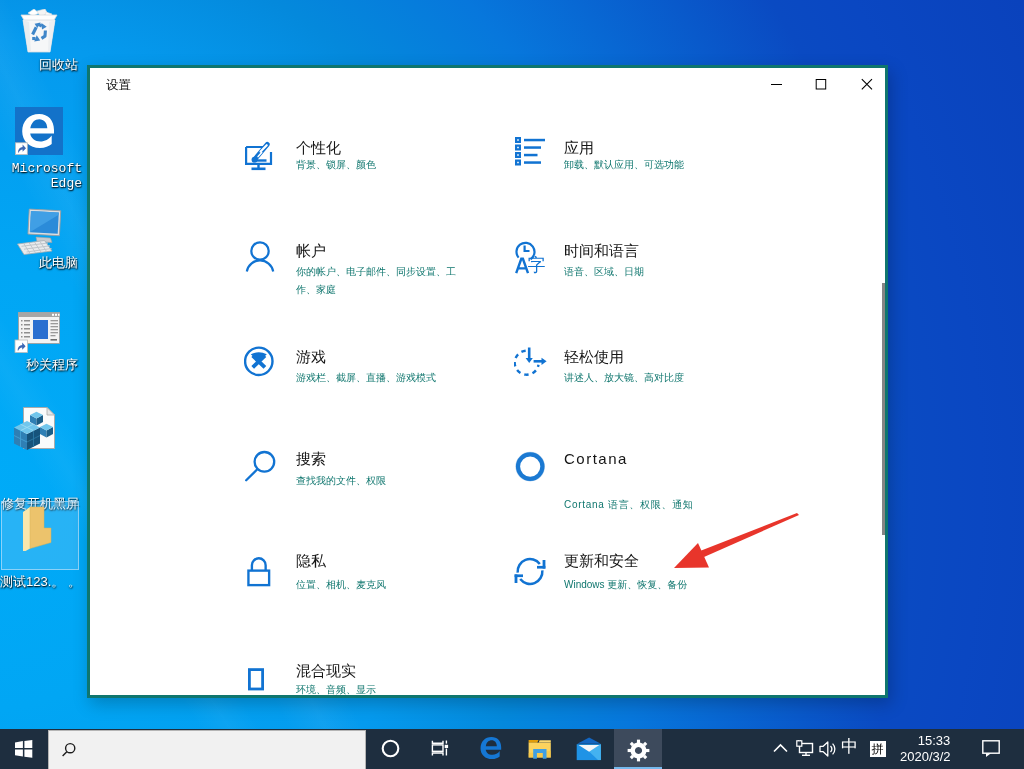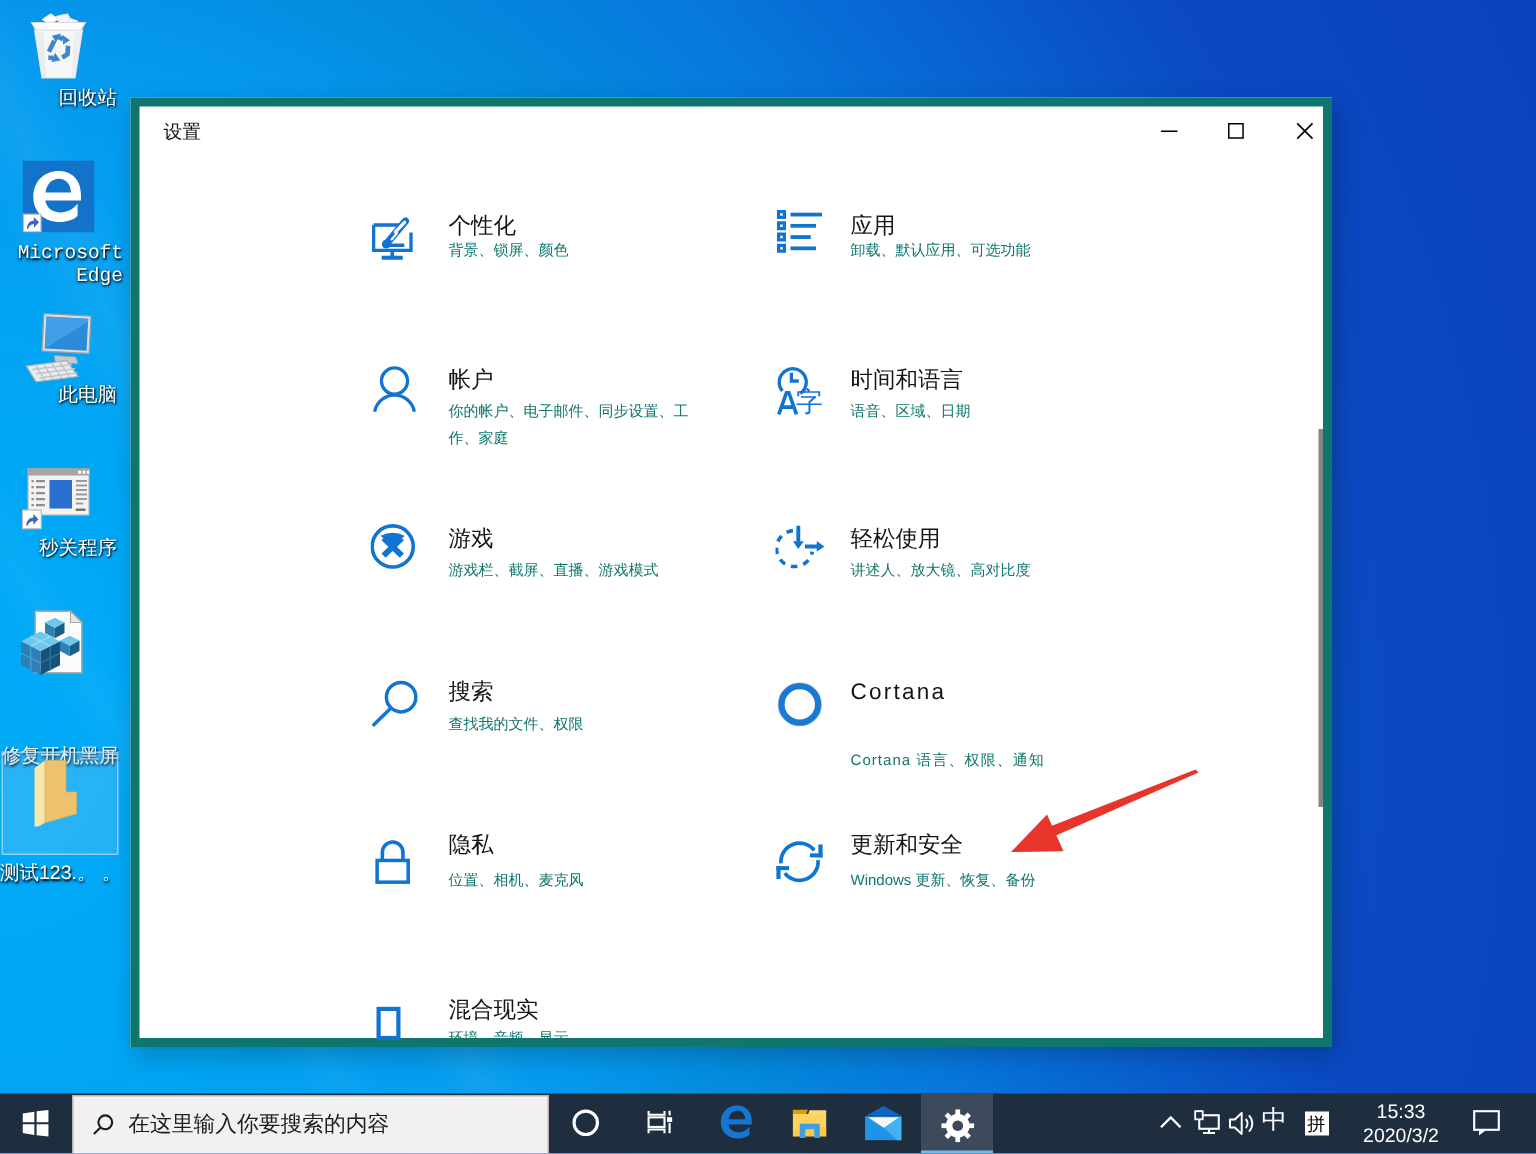--- a/index.html
+++ b/index.html
@@ -6,21 +6,21 @@
   html,body { width:1024px; height:769px; overflow:hidden; }
   body { font-family:"Liberation Sans", sans-serif; position:relative;
     background: radial-gradient(circle 1150px at -20px 490px, #00abf8 0px, #01a6f4 220px, #059aee 450px, #0489dc 570px, #0777dc 690px, #0a4ac2 930px, #0a47c2 1000px, #0a42bc 1150px);
   }
   .abs { position:absolute; }
   
   .dlabel { position:absolute; color:#fff; font-size:13px; line-height:14.5px; text-align:right;
     text-shadow: 0 1px 2px rgba(0,0,0,.85), 1px 1px 1px rgba(0,0,0,.6); white-space:nowrap; }
   
   #win { position:absolute; left:87px; top:65px; width:801px; height:633px;
-    background:#fff; border:6px solid #0f766e; box-shadow: 3px 6px 16px rgba(0,0,0,.22); }
+    background:#fff; border:3px solid #0f766e; box-shadow: 3px 6px 16px rgba(0,0,0,.22); }
   #win .title { position:absolute; left:16px; top:9px; font-size:12.5px; color:#111; }
   .tile-t { position:absolute; font-size:15px; line-height:20px; color:#151515; }
   .tile-s { position:absolute; font-size:10px; line-height:18px; color:#0f766e; }
   #scrollbar { position:absolute; right:0.5px; top:215px; width:2.2px; height:252px; background:#858585; }
   
   #taskbar { position:absolute; left:0; top:729px; width:1024px; height:40px; background:#1e2e3f; }
   #searchbox { position:absolute; left:47.5px; top:0.5px; width:318px; height:39.5px; background:#f1f1f1; border:1px solid #b5b5b5; border-bottom:none; display:flex; align-items:center; }
   #searchbox span { color:#1c1c1c; font-size:14.5px; margin-left:9px; }
   .tray-txt { color:#fff; }
 </style>
@@ -272,21 +272,20 @@
     <polygon points="9.4,0.9 17.3,0 17.3,8.1 9.4,8.1" fill="#fff"></polygon>
     <polygon points="0,9.5 7.9,9.5 7.9,16.6 0,15.3" fill="#fff"></polygon>
     <polygon points="9.4,9.5 17.3,9.5 17.3,17.7 9.4,16.8" fill="#fff"></polygon>
   </svg>
 
   <div id="searchbox">
     <svg style="margin-left:12px" width="16" height="16" viewBox="0 0 16 16">
       <circle cx="9.2" cy="6.2" r="4.6" fill="none" stroke="#1c1c1c" stroke-width="1.4"></circle>
       <line x1="5.8" y1="9.8" x2="1.6" y2="14" stroke="#1c1c1c" stroke-width="1.4"></line>
     </svg>
-    <span>在这里输入你要搜索的内容</span>
   </div>
 
   <svg class="abs" style="left:381px; top:10px" width="19" height="19" viewBox="0 0 19 19">
     <circle cx="9.5" cy="9.5" r="7.8" fill="none" stroke="#fff" stroke-width="2.1"></circle>
   </svg>
 
   <svg class="abs" style="left:430px; top:10px" width="20" height="18" viewBox="0 0 20 18">
     <g fill="none" stroke="#fff" stroke-width="1.4">
       <path d="M2.4,1.7 V4.2 H13 V1.7"></path>
       <rect x="2.4" y="5.9" width="10.6" height="6.4"></rect>
@@ -351,19 +350,19 @@
     <polygon points="1,5.3 4.2,5.3 8.8,1 8.8,15 4.2,10.7 1,10.7" fill="none" stroke="#fff" stroke-width="1.3" stroke-linejoin="round"></polygon>
     <path d="M11.5,5 A4.4,4.4 0 0 1 11.5,11" fill="none" stroke="#fff" stroke-width="1.3"></path>
     <path d="M13.6,2.6 A7.6,7.6 0 0 1 13.6,13.4" fill="none" stroke="#fff" stroke-width="1.3"></path>
   </svg>
 
   <div class="abs tray-txt" style="left:841px; top:9px; font-size:17px; line-height:17px;">中</div>
 
   <div class="abs" style="left:869.5px; top:11.5px; width:16px; height:16.5px; background:#fff; color:#000; font-size:12px; line-height:16.5px; text-align:center;">拼</div>
 
   <div class="abs tray-txt" style="left:900px; top:4.5px; width:68px; font-size:13px; line-height:13px; text-align:center;">15:33</div>
-  <div class="abs tray-txt" style="left:900px; top:20.5px; width:68px; font-size:13px; line-height:13px; text-align:center;">2020/3/2</div>
+  <div class="abs tray-txt" style="left:900px; top:20.5px; width:68px; font-size:13px; line-height:13px; text-align:left;">2020/3/2</div>
 
   <svg class="abs" style="left:982px; top:11px" width="19" height="18" viewBox="0 0 19 18">
     <rect x="0.8" y="0.8" width="16.4" height="12.4" fill="none" stroke="#fff" stroke-width="1.4"></rect>
     <polygon points="4,13.2 9,13.2 4,17" fill="#fff"></polygon>
   </svg>
 </div>
 
 </body></html>

